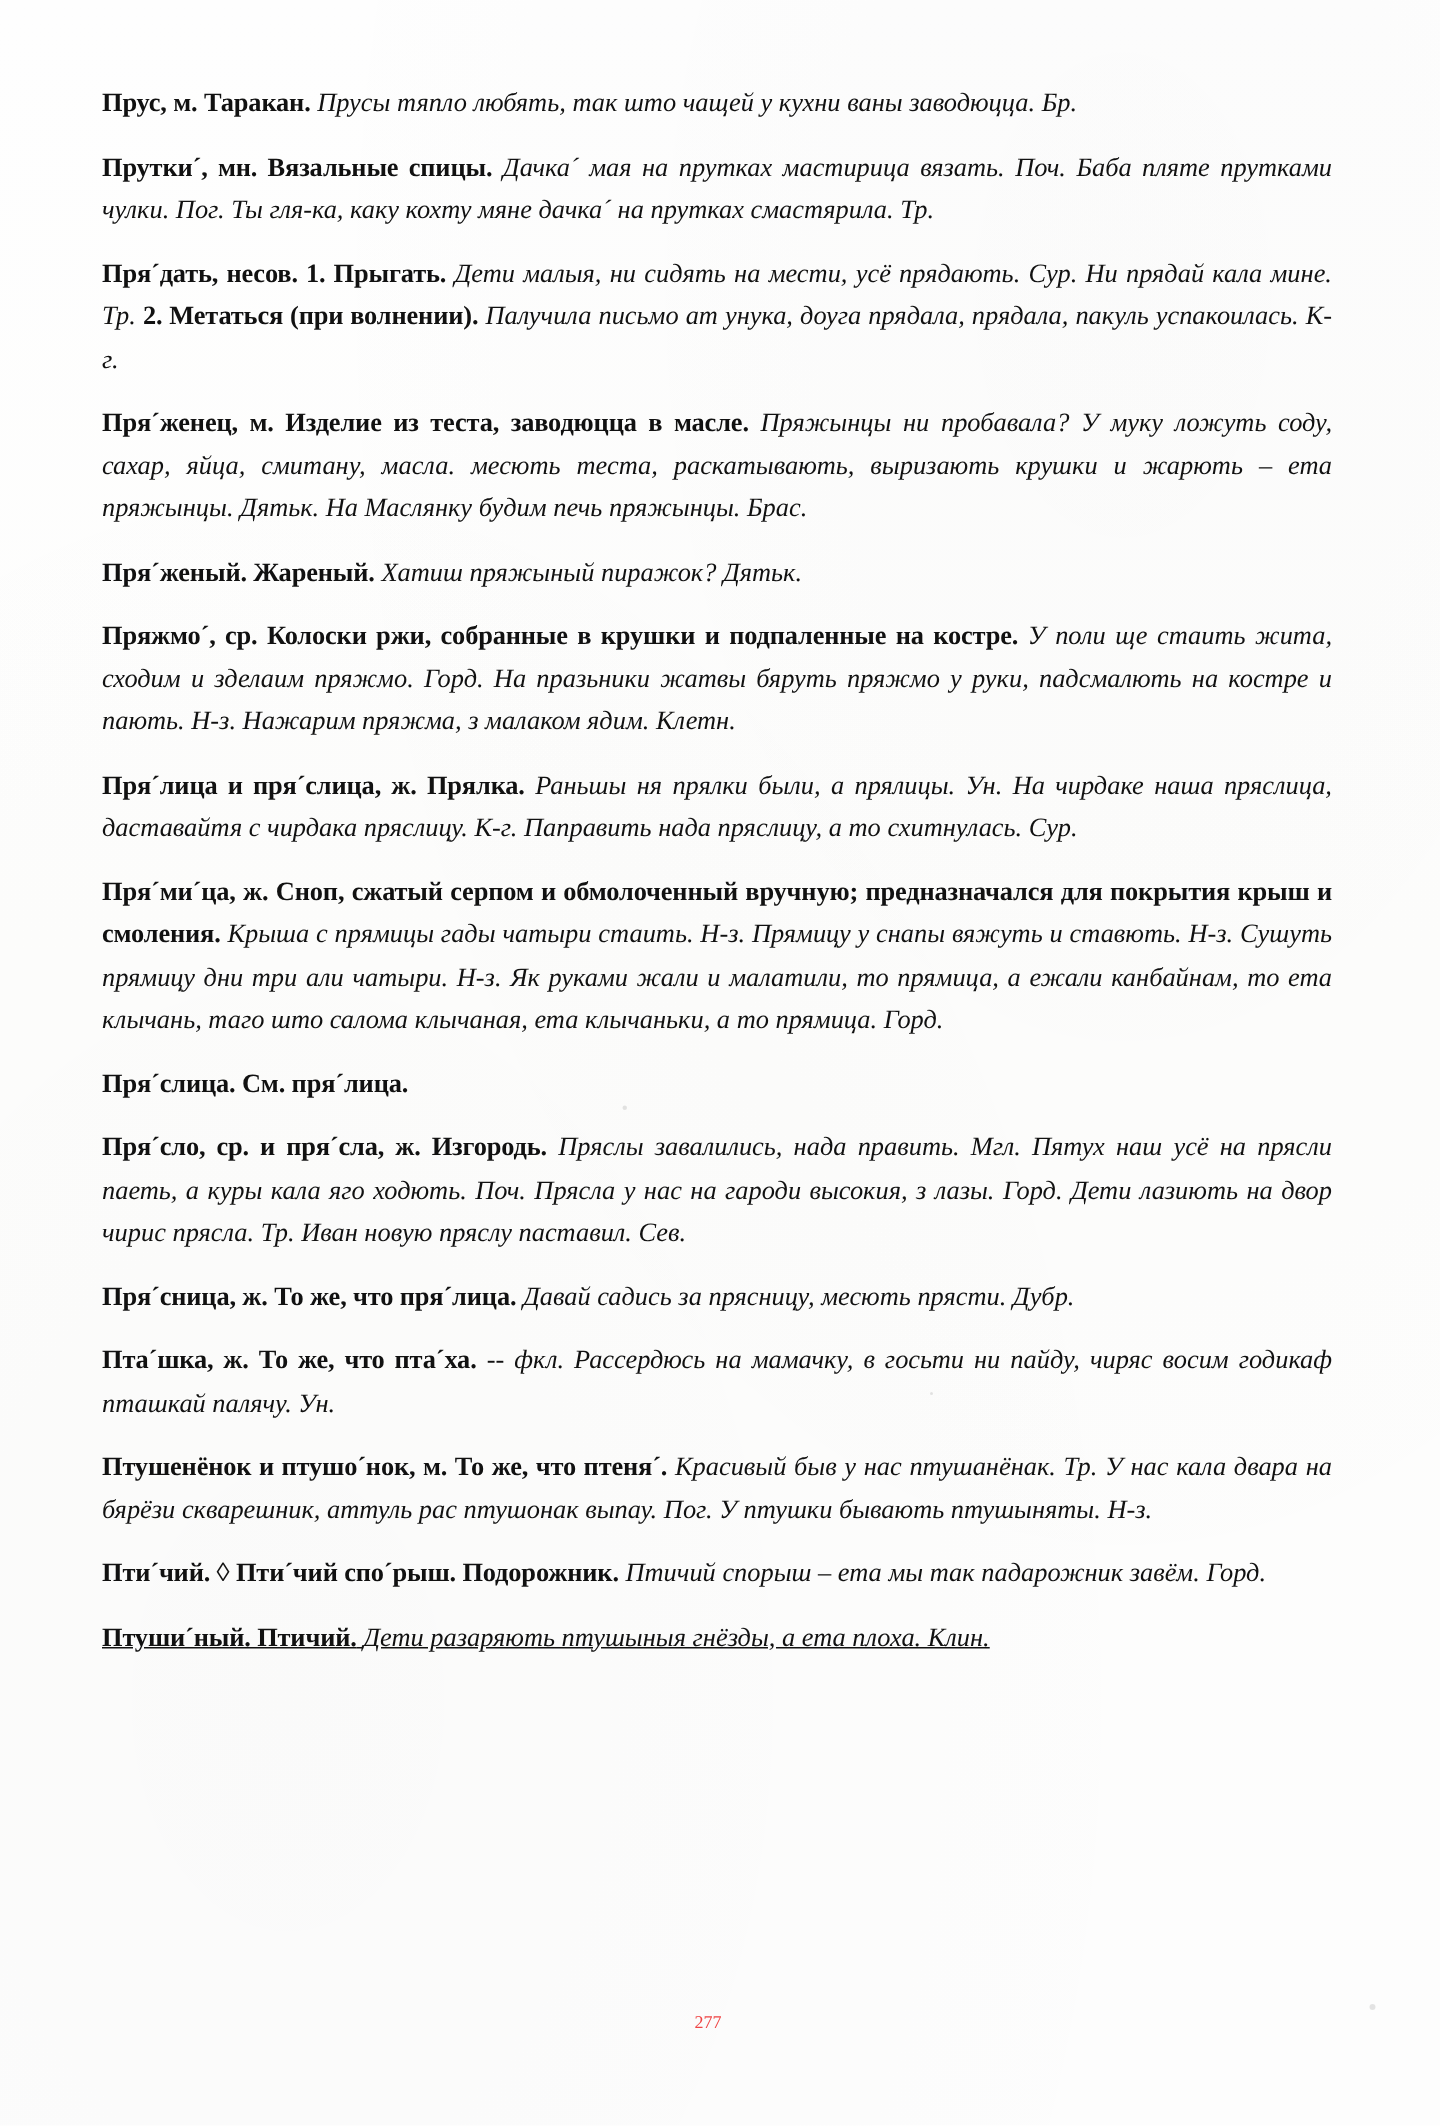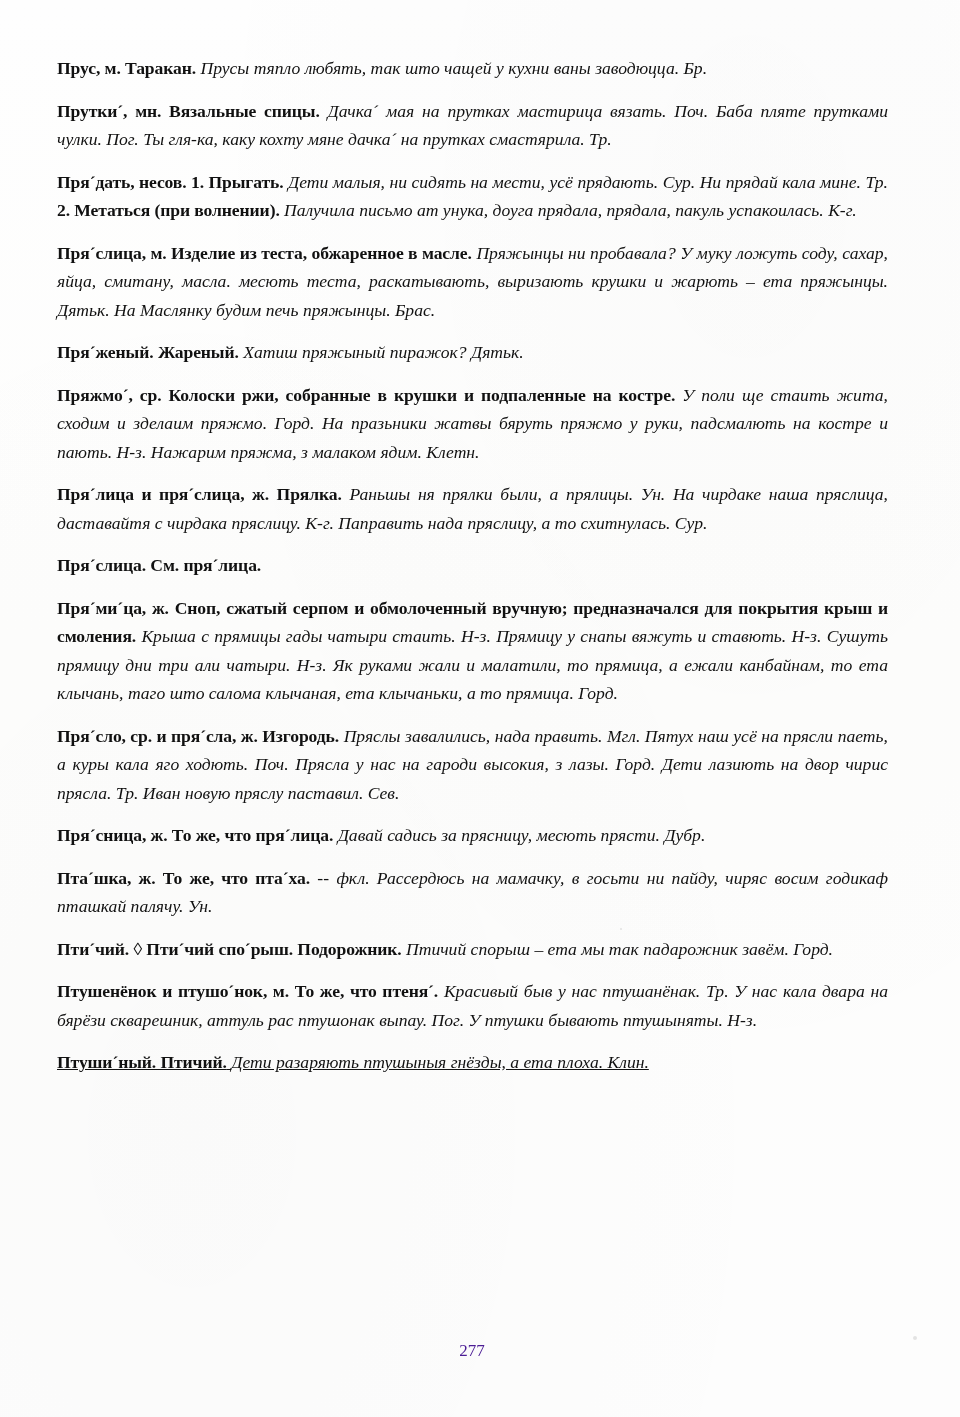--- a/index.html
+++ b/index.html
@@ -27,21 +27,21 @@
   }
 
   .content {
     position: absolute;
     left: 52px;
     top: 54px;
     width: 836px;
   }
 
   .entry {
-    margin: 0 0 14px 5px;
+    margin: 0 0 14px 16px;
     font-size: 17.6px;
     line-height: 1.62;
     text-align: justify;
     text-indent: 0;
     hyphens: manual;
   }
   .entry:last-of-type { margin-bottom: 0; text-decoration: underline; }
 
   .hw {
     font-weight: 700;
@@ -51,22 +51,22 @@
   .ex {
     font-style: italic;
   }
 
   .page-number {
     position: absolute;
     left: 0;
     right: 16px;
     top: 1341px;
     text-align: center;
-    font-size: 17px;
-    color: #4c1d95;
+    font-size: 12px;
+    color: #ef4444;
     font-family: "Liberation Serif", "DejaVu Serif", serif;
   }
 
   
   .speck {
     position: absolute;
     background: rgba(0,0,0,0.10);
     border-radius: 50%;
   }
 </style>
@@ -92,47 +92,47 @@
   </p>
 
   <p class="entry">
     <span class="hw">Пря´дать, несов. 1. Прыгать.</span>
     <span class="ex">Дети малыя, ни сидять на мести, усё прядають. Сур. Ни прядай кала мине. Тр.</span>
     <span class="hw">2. Метаться (при волнении).</span>
     <span class="ex">Палучила письмо ат унука, доуга прядала, прядала, пакуль успакоилась. К-г.</span>
   </p>
 
   <p class="entry">
-    <span class="hw">Пря´слица, м. Изделие из теста, обжаренное в масле.</span>
+    <span class="hw">Пря´женец, м. Изделие из теста, заводюцца в масле.</span>
     <span class="ex">Пряжынцы ни пробавала? У муку ложуть соду, сахар, яйца, смитану, масла. месють теста, раскатывають, выризають крушки и жарють – ета пряжынцы. Дятьк. На Маслянку будим печь пряжынцы. Брас.</span>
   </p>
 
   <p class="entry">
     <span class="hw">Пря´женый. Жареный.</span>
     <span class="ex">Хатиш пряжыный пиражок? Дятьк.</span>
   </p>
 
   <p class="entry">
     <span class="hw">Пряжмо´, ср. Колоски ржи, собранные в крушки и подпаленные на костре.</span>
     <span class="ex">У поли ще стаить жита, сходим и зделаим пряжмо. Горд. На празьники жатвы бяруть пряжмо у руки, падсмалють на костре  и пають. Н-з. Нажарим пряжма, з малаком ядим. Клетн.</span>
   </p>
 
   <p class="entry">
     <span class="hw">Пря´лица и пря´слица, ж. Прялка.</span>
     <span class="ex">Раньшы ня прялки были, а прялицы. Ун. На чирдаке наша пряслица, даставайтя с чирдака пряслицу. К-г. Паправить нада пряслицу, а то схитнулась. Сур.</span>
   </p>
 
   <p class="entry">
-    <span class="hw">Пря´слица. См. пря´лица.</span>
-    <span class="ex"></span>
+    <span class="hw">Пря´ми´ца, ж. Сноп, сжатый серпом и обмолоченный вручную; предназначался для покрытия крыш и смоления.</span>
+    <span class="ex">Крыша с прямицы гады чатыри стаить. Н-з. Прямицу у снапы вяжуть и ставють. Н-з. Сушуть прямицу дни три али чатыри. Н-з. Як руками жали и малатили, то прямица, а ежали канбайнам, то ета клычань, таго што салома клычаная, ета клычаньки, а то прямица. Горд.</span>
   </p>
 
   <p class="entry">
-    <span class="hw">Пря´ми´ца, ж. Сноп, сжатый серпом и обмолоченный вручную; предназначался для покрытия крыш и смоления.</span>
-    <span class="ex">Крыша с прямицы гады чатыри стаить. Н-з. Прямицу у снапы вяжуть и ставють. Н-з. Сушуть прямицу дни три али чатыри. Н-з. Як руками жали и малатили, то прямица, а ежали канбайнам, то ета клычань, таго што салома клычаная, ета клычаньки, а то прямица. Горд.</span>
+    <span class="hw">Пря´слица. См. пря´лица.</span>
+    <span class="ex"></span>
   </p>
 
   <p class="entry">
     <span class="hw">Пря´сло, ср. и пря´сла, ж. Изгородь.</span>
     <span class="ex">Пряслы завалились, нада править. Мгл. Пятух наш усё на прясли паеть, а куры кала яго ходють. Поч. Прясла у нас на гароди высокия, з лазы. Горд. Дети лазиють на двор чирис прясла. Тр. Иван новую пряслу паставил. Сев.</span>
   </p>
 
   <p class="entry">
     <span class="hw">Пря´сница, ж. То же, что пря´лица.</span>
     <span class="ex">Давай садись за прясницу, месють прясти. Дубр.</span>
@@ -140,27 +140,27 @@
 
 
 
   <p class="entry">
     <span class="hw">Пта´шка, ж. То же, что пта´ха.</span>
     <span class="ex">-- фкл. Рассердюсь на мамачку, в госьти ни пайду, чиряс восим годикаф пташкай палячу. Ун.</span>
   </p>
 
 
   <p class="entry">
-    <span class="hw">Пти´чий. ◊ Пти´чий спо´рыш. Подорожник.</span>
-    <span class="ex">Птичий спорыш – ета мы так падарожник завём. Горд.</span>
+    <span class="hw">Птушенёнок и птушо´нок, м. То же, что птеня´.</span>
+    <span class="ex">Красивый быв у нас птушанёнак. Тр. У нас кала двара на бярёзи скварешник, аттуль рас птушонак выпау. Пог. У птушки бывають птушыняты. Н-з.</span>
   </p>
 
   <p class="entry">
-    <span class="hw">Птушенёнок и птушо´нок, м. То же, что птеня´.</span>
-    <span class="ex">Красивый быв у нас птушанёнак. Тр. У нас кала двара на бярёзи скварешник, аттуль рас птушонак выпау. Пог. У птушки бывають птушыняты. Н-з.</span>
+    <span class="hw">Пти´чий. ◊ Пти´чий спо´рыш. Подорожник.</span>
+    <span class="ex">Птичий спорыш – ета мы так падарожник завём. Горд.</span>
   </p>
 
   <p class="entry">
     <span class="hw">Птуши´ный. Птичий.</span>
     <span class="ex">Дети разаряють птушыныя гнёзды, а ета плоха. Клин.</span>
   </p>
 
 </div>
 
 <div class="page-number">277</div>

